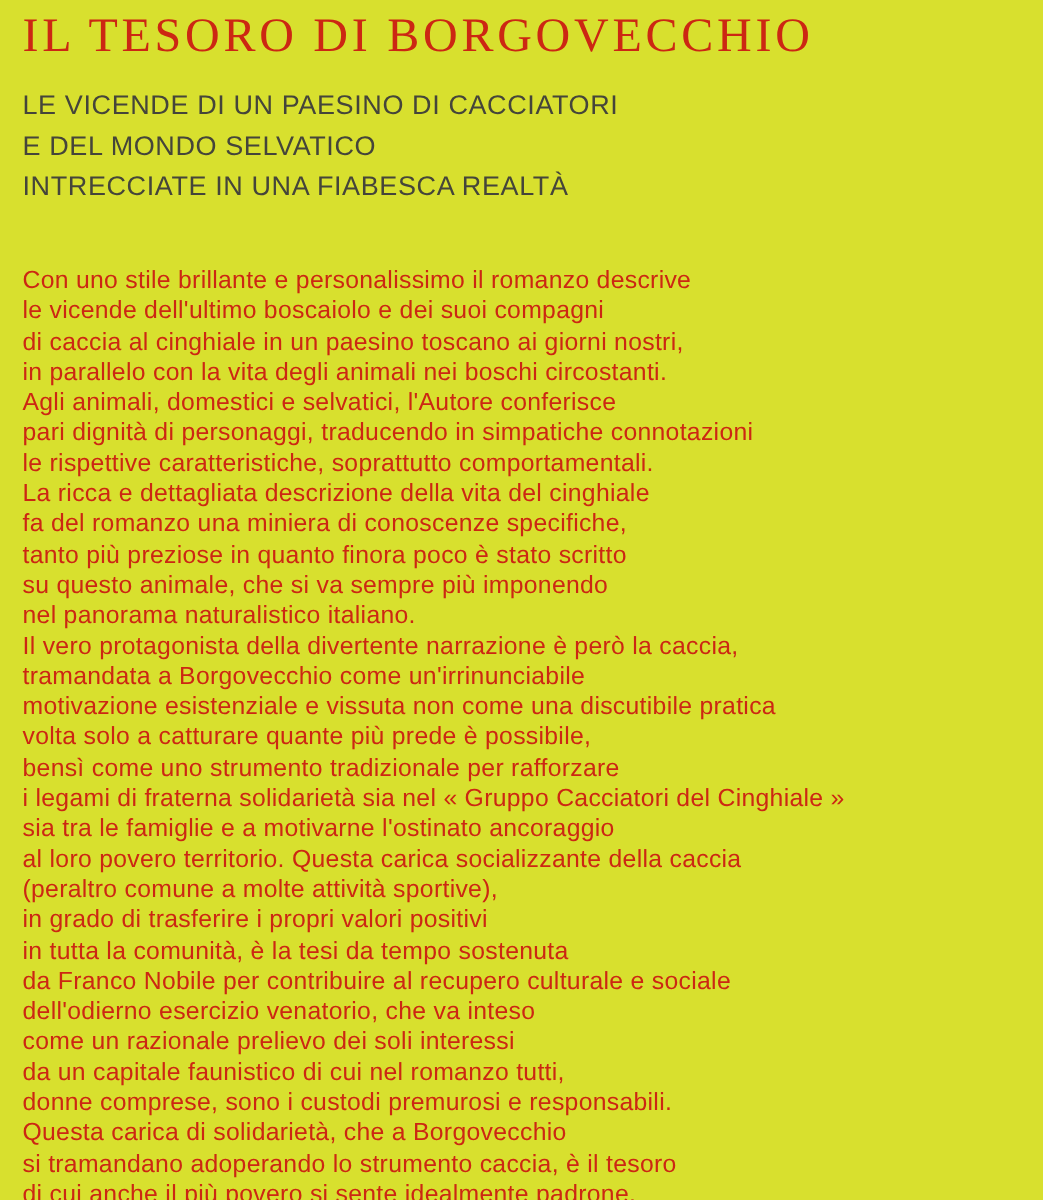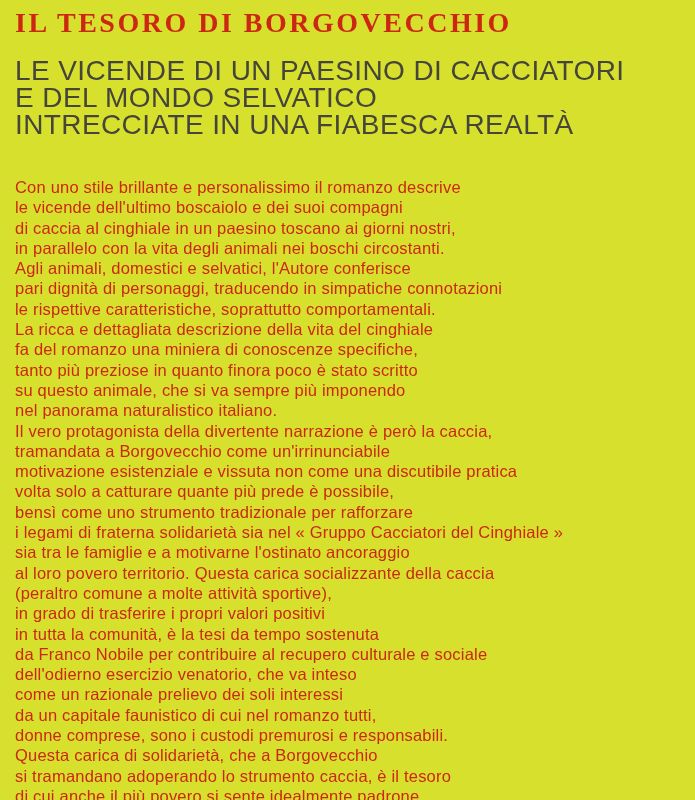--- a/index.html
+++ b/index.html
@@ -21,30 +21,30 @@
   }
   .cover {
     box-sizing: border-box;
     width: 695px;
     height: 800px;
     padding: 6px 10px 0 15px;
   }
   .title {
     margin: 0;
     font-family: "Liberation Serif", serif;
-    font-weight: bold;
-    font-size: 28px;
+    font-weight: normal;
+    font-size: 32px;
     line-height: 34px;
     letter-spacing: 2.5px;
     color: var(--title-color);
     white-space: nowrap;
   }
   .subtitle {
     margin-top: 17px;
-    font-size: 28px;
+    font-size: 18px;
     line-height: 27px;
     letter-spacing: 0.4px;
     color: var(--subtitle-color);
     white-space: pre-line;
   }
   .body-text {
     margin-top: 39px;
     font-size: 16.5px;
     line-height: 20.3px;
     letter-spacing: 0.2px;

